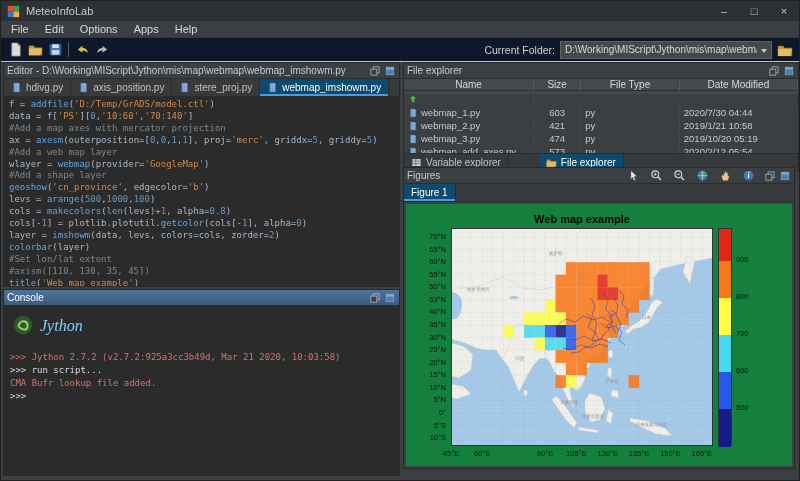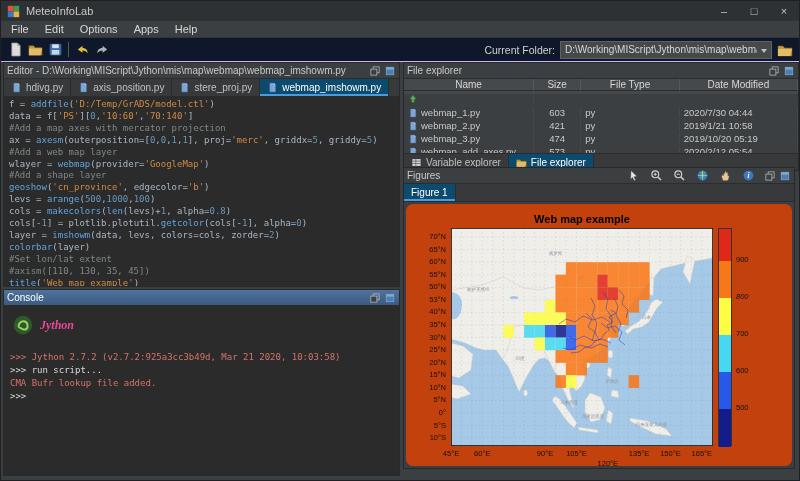--- a/index.html
+++ b/index.html
@@ -50,38 +50,38 @@
   #editor-panel{left:2px;top:61px;width:397px;height:225px;}
   .code-area{flex:1;background:#2b2b2b;overflow:hidden;padding:2px 0 0 5px;
              font-family:"DejaVu Sans Mono",monospace;font-size:9px;line-height:11.9px;white-space:pre;}
   .tk-p{color:#a9b7c6;} .tk-f{color:#61a5e0;} .tk-s{color:#d08a46;} .tk-c{color:#7e8787;} .tk-n{color:#6897bb;}
 
   #console-panel{left:2px;top:288px;width:397px;height:187px;}
   .console-area{flex:1;background:#2b2b2b;overflow:hidden;padding:5px 6px;
                 font-family:"DejaVu Sans Mono",monospace;font-size:9px;line-height:13px;}
   .jy-logo{display:flex;align-items:center;gap:6px;margin:2px 0 14px 2px;height:24px;}
   .jy-logo svg{width:22px;height:22px;}
-  .jy-text{font-size:12px;font-style:italic;font-weight:bold;color:#ec4899;font-family:"Liberation Serif",serif;}
+  .jy-text{font-size:16px;font-style:italic;font-weight:normal;color:#7dd3fc;font-family:"Liberation Serif",serif;}
   .cl-r{color:#d4736a;} .cl-w{color:#dcdcdc;}
 
   #fileexp-panel{left:402px;top:61px;width:396px;height:109px;}
   .ftable{flex:1;display:flex;flex-direction:column;overflow:hidden;background:#3c3f41;}
   .frow{display:flex;flex:none;height:13px;align-items:flex-start;font-size:9.5px;color:#c8c8c8;}
   .frow.head{height:15px;background:#46494b;font-size:10px;color:#d6d6d6;}
   .fcell{display:flex;align-items:center;padding:0 4px;border-right:1px solid #45484a;
          overflow:hidden;white-space:nowrap;}
   .frow.head .fcell{justify-content:center;border-right:1px solid #55585a;border-bottom:1px solid #2a2c2e;}
   .fc-name{width:33%;} .fc-size{width:12%;justify-content:center;} .fc-type{width:25%;} .fc-date{width:30%;}
   .fcell .icon{margin-right:3px;} .fcell .icon svg{width:10px;height:10px;}
-  .bottom-tabs{height:17px;background:#37393b;border-top:1px solid #2a2c2e;display:flex;flex:none;}
+  .bottom-tabs{height:17px;background:#37393b;border-top:1px solid #2a2c2e;display:flex;flex:none;gap:30px;}
 
   #figures-panel{left:402px;top:166px;width:392px;height:302px;}
   .fig-tools{display:flex;gap:3px;margin-right:6px;}
   .fig-tools .icon svg{width:13px;height:13px;}
-  .canvas{position:relative;flex:1;margin:2px;background:#c2410c;overflow:hidden;border-radius:7px;}
+  .canvas{position:relative;flex:1;margin:2px;background:#15803d;overflow:hidden;}
   .fig-title{position:absolute;left:45px;width:262px;top:9px;text-align:center;
              font-size:11px;font-weight:bold;color:#000;}
   .plot{position:absolute;left:45px;top:24px;width:262px;height:218px;}
   .ylabels{position:absolute;left:0;top:24px;width:42px;height:218px;}
   .ytick{position:absolute;right:2px;width:100%;text-align:right;font-size:7.5px;color:#111;line-height:8px;}
   .xlabels{position:absolute;left:45px;top:245px;width:262px;height:10px;}
   .xtick{position:absolute;font-size:7.5px;color:#111;transform:translateX(-50%);line-height:9px;}
   .cbar{position:absolute;left:312px;top:24px;width:14px;height:218px;border:1px solid #333;}
   .cbar-seg{width:100%;}
   .cbar-labels{position:absolute;left:330px;top:24px;width:30px;height:218px;}
@@ -641,21 +641,21 @@
             <path d="M168,62 l5,6 l-2,8 l6,6 l-2,8" fill="none" stroke="#2438c8" stroke-width="0.6" opacity="0.85"></path>
             <path d="M160,82 l5,3 l-7,4 l4,5 l-6,3 l2,5 l-5,4 l-3,5 l-6,2 l-4,5 l-7,2 l-5,4 l-8,1" fill="none" stroke="#2438c8" stroke-width="0.6" opacity="0.85"></path>
             <rect x="0.4" y="0.4" width="261.2" height="217.2" fill="none" stroke="#1a1a1a" stroke-width="0.9"></rect>
           </svg></div>
       <div class="xlabels" id="xlabels">
           <div class="xtick" style="left: 0px;">45°E</div>
           <div class="xtick" style="left: 31.3px;">60°E</div>
           <div class="xtick" style="left: 62.7px; margin-top: 24px;">75°E</div>
           <div class="xtick" style="left: 94px;">90°E</div>
           <div class="xtick" style="left: 125.4px;">105°E</div>
-          <div class="xtick" style="left: 156.8px; margin-top: 10px;">120°E</div>
+          <div class="xtick" style="left: 156.8px;">120°E</div>
           <div class="xtick" style="left: 188.1px;">135°E</div>
           <div class="xtick" style="left: 219.4px;">150°E</div>
           <div class="xtick" style="left: 250.8px;">165°E</div>
         </div>
       <div class="cbar" id="cbar">
           <div class="cbar-seg" style="height: 32px; background: rgb(224, 40, 24);"></div>
           <div class="cbar-seg" style="height: 37px; background: rgb(248, 120, 24);"></div>
           <div class="cbar-seg" style="height: 37px; background: rgb(253, 253, 70);"></div>
           <div class="cbar-seg" style="height: 37px; background: rgb(70, 216, 240);"></div>
           <div class="cbar-seg" style="height: 37px; background: rgb(40, 88, 232);"></div>

